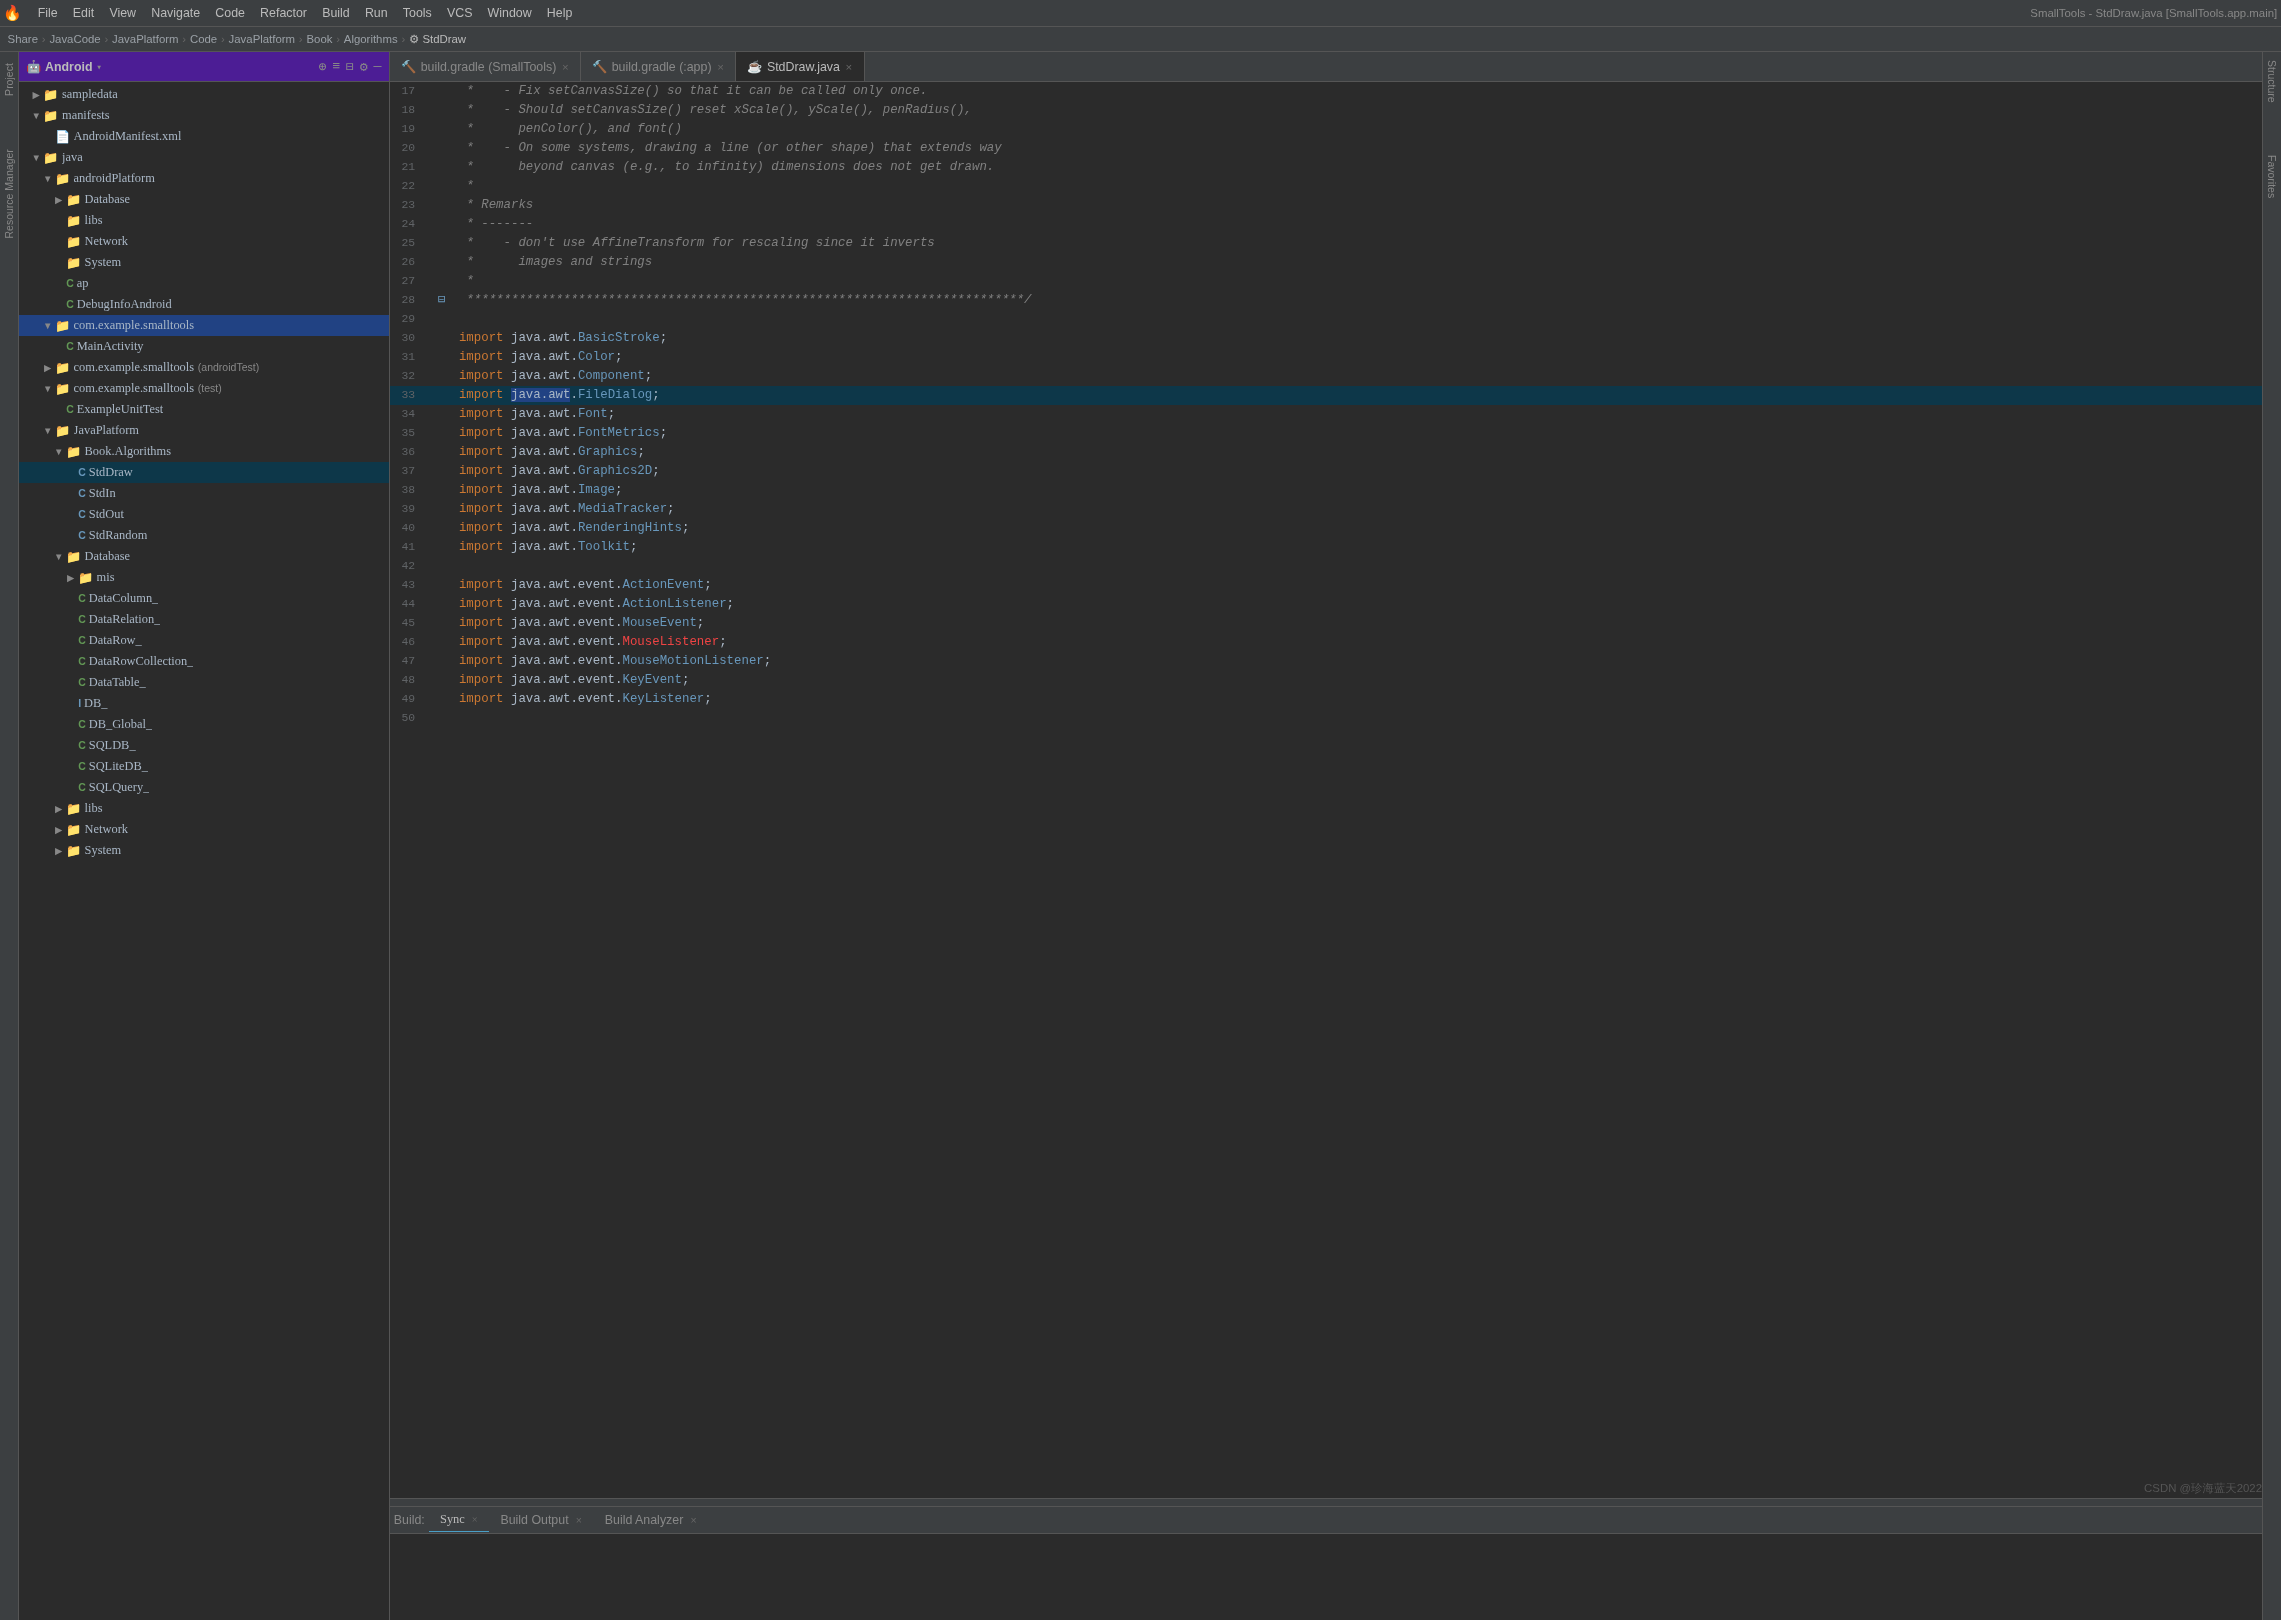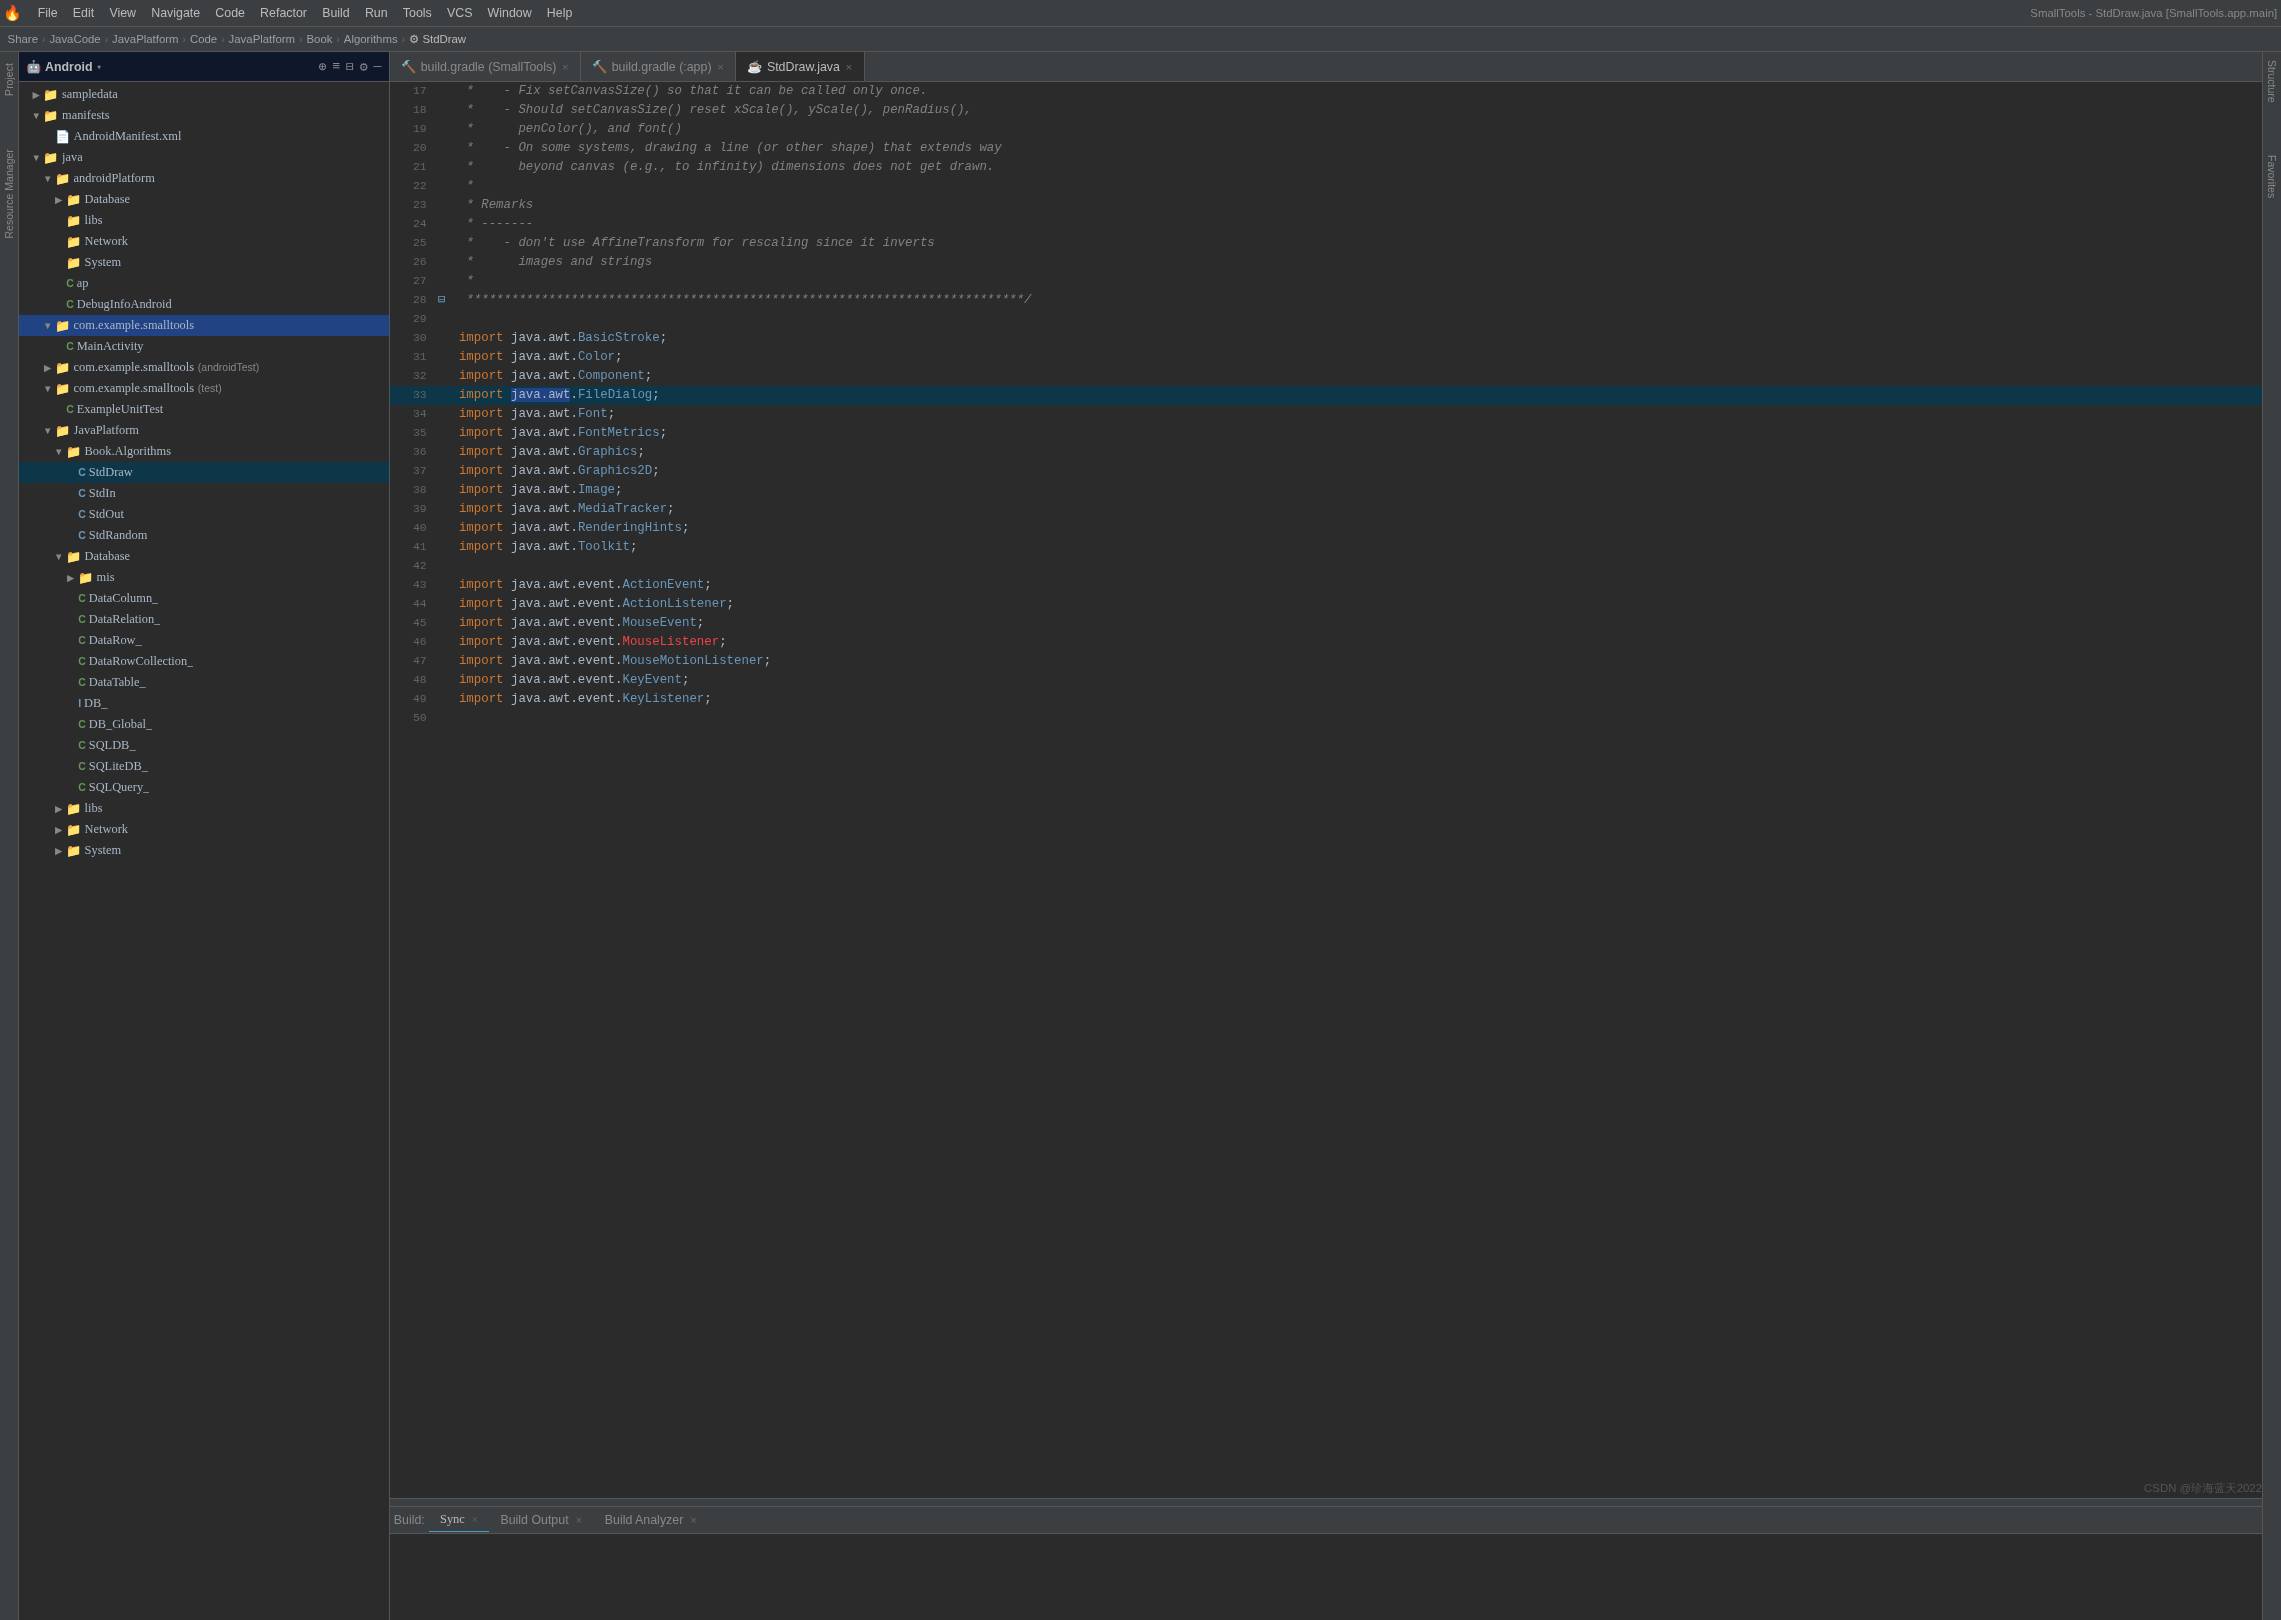--- a/index.html
+++ b/index.html
@@ -85,21 +85,21 @@
     
     .project-panel {
       width: 371px;
       background: #2b2b2b;
       display: flex;
       flex-direction: column;
       border-right: 1px solid #555;
       flex-shrink: 0;
     }
     .panel-header {
-      background: #0f172a;
+      background: #4c1d95;
       display: flex;
       align-items: center;
       padding: 3.8px 7.6px;
       height: 30px;
       border-bottom: 1px solid #555;
       text-align: center;
     }
     .panel-title {
       font-size: 12.4px;
       font-family: Arial, sans-serif;
@@ -200,21 +200,21 @@
       position: relative;
     }
     .code-line {
       display: flex;
       min-height: 19px;
       line-height: 19px;
     }
     .line-num {
       min-width: 48px;
       color: #606366;
-      text-align: right;
+      text-align: center;
       padding-right: 11.4px;
       user-select: none;
       flex-shrink: 0;
       font-size: 11.4px;
     }
     .line-content { flex: 1; white-space: pre; font-size: 12.4px; padding-left: 3.8px; }
     .code-comment { color: #808080; font-style: italic; }
     .code-keyword { color: #cc7832; }
     .fold-icon { color: #555; margin-right: 3.8px; cursor: pointer; flex-shrink: 0; width: 13.3px; }
     

